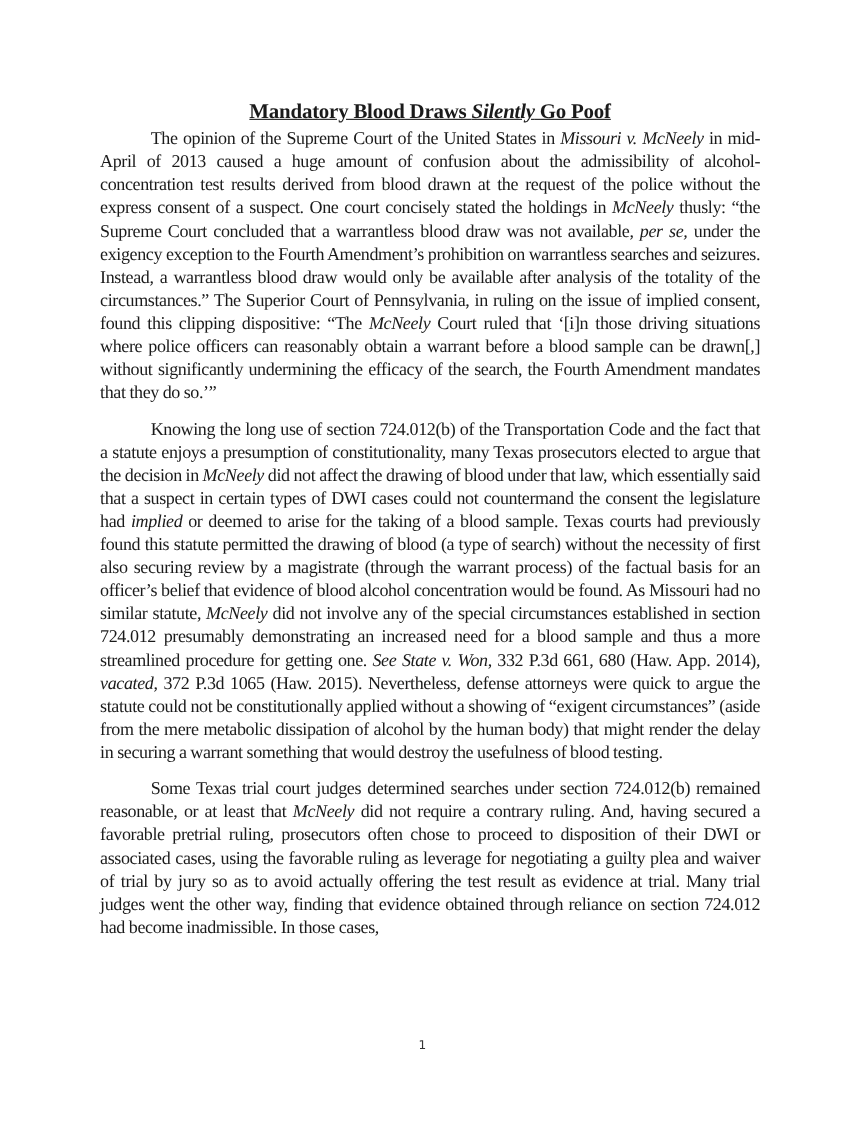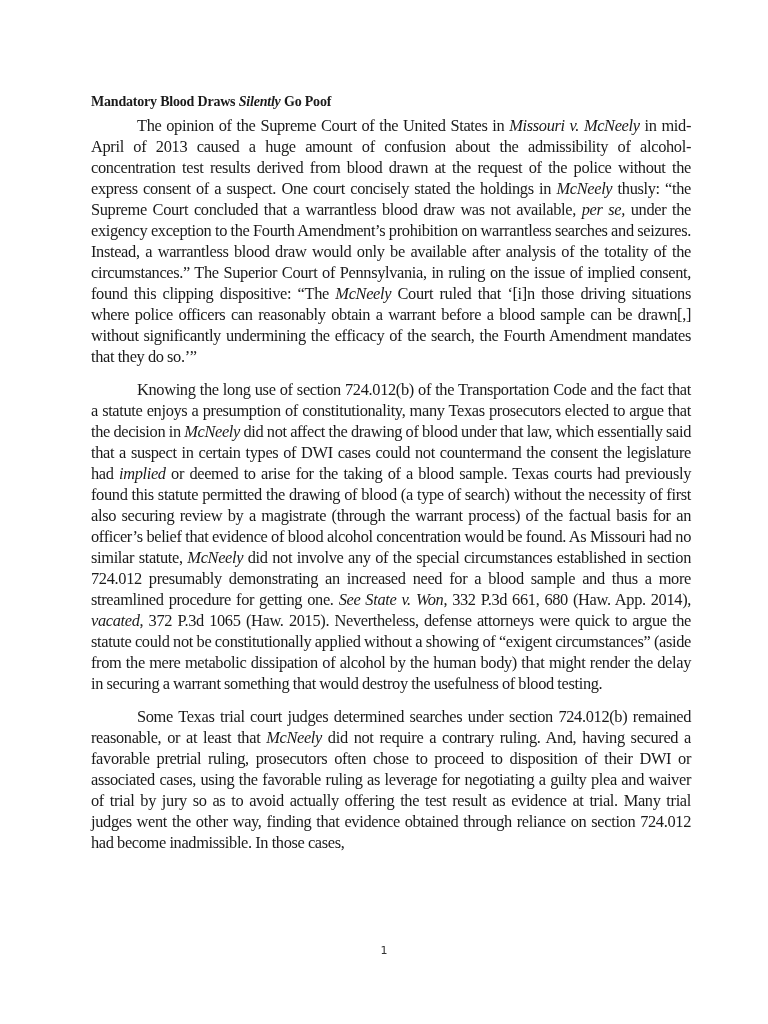--- a/index.html
+++ b/index.html
@@ -15,25 +15,27 @@
       font-family: "Liberation Serif", serif;
       color: #1a1a1a;
     }
     .page {
       position: absolute;
       left: 91px;
       top: 92px;
       width: 600px;
     }
     .title {
+      text-align: center;
       font-weight: bold;
-      font-size: 14px;
+      font-size: 19px;
       line-height: 20px;
       margin: 0 0 3px 0;
       letter-spacing: -0.2px;
+      text-decoration: underline;
     }
     .title .it { font-style: italic; }
     .para {
       font-size: 16.4px;
       line-height: 21px;
       text-align: justify;
       text-indent: 46px;
       margin: 0 0 12px 0;
       letter-spacing: -0.35px;
       word-spacing: -0.3px;

